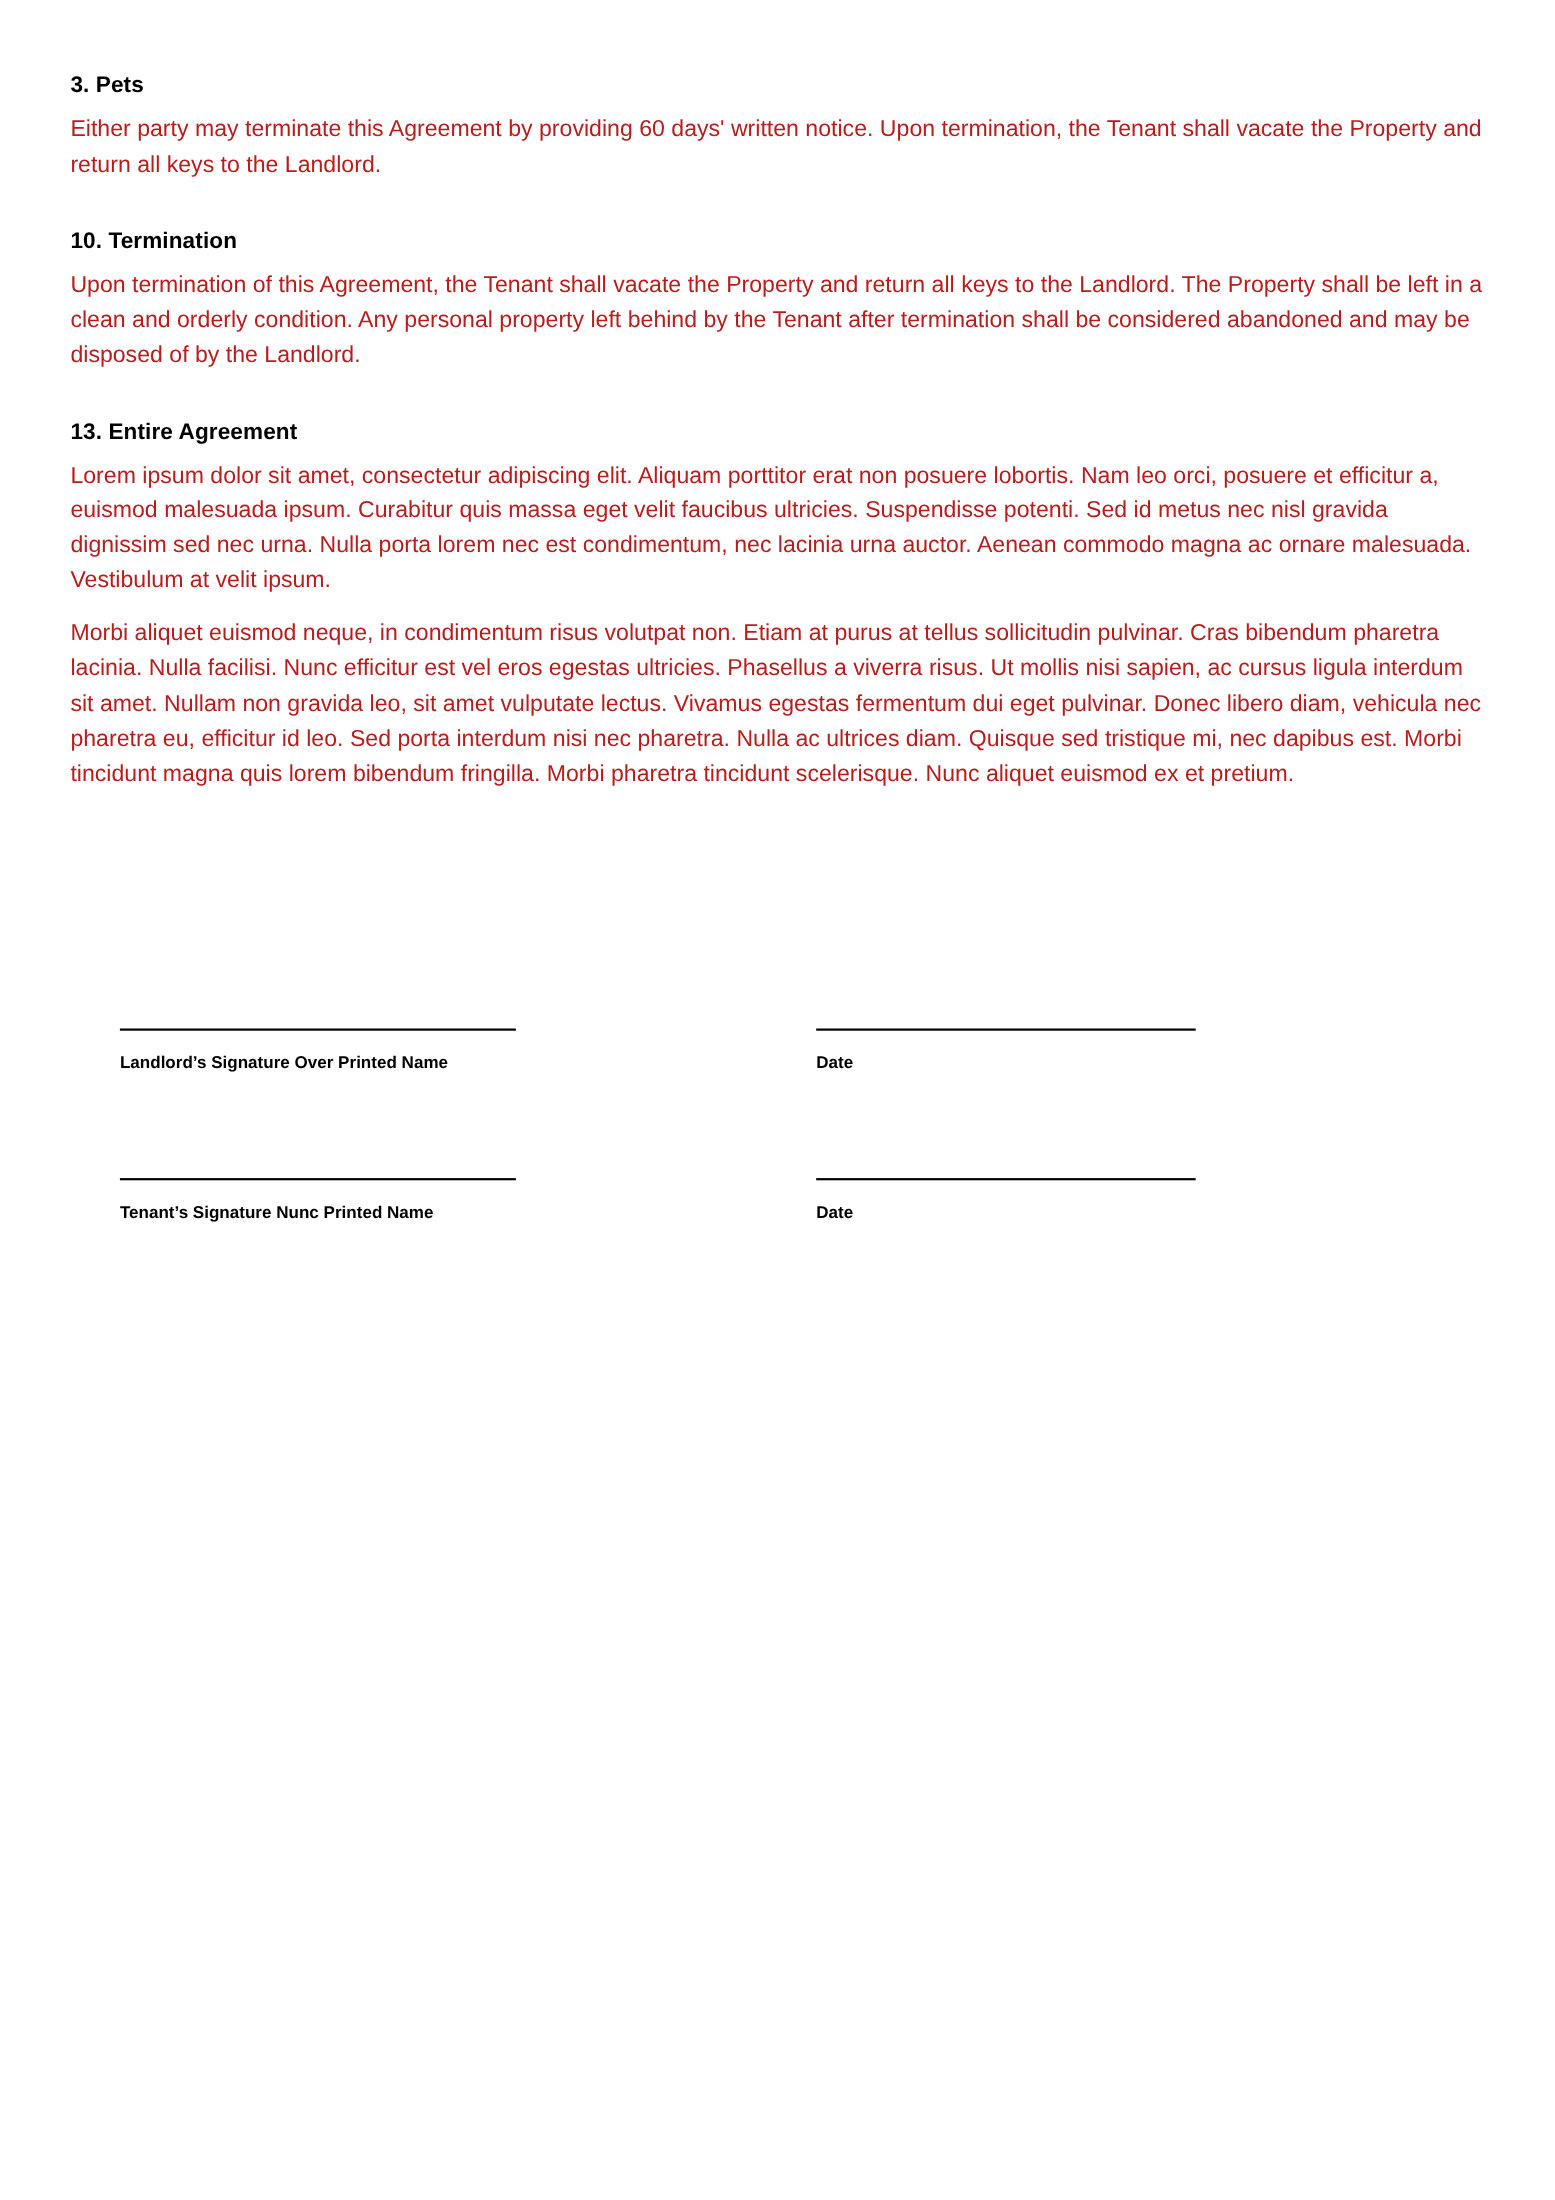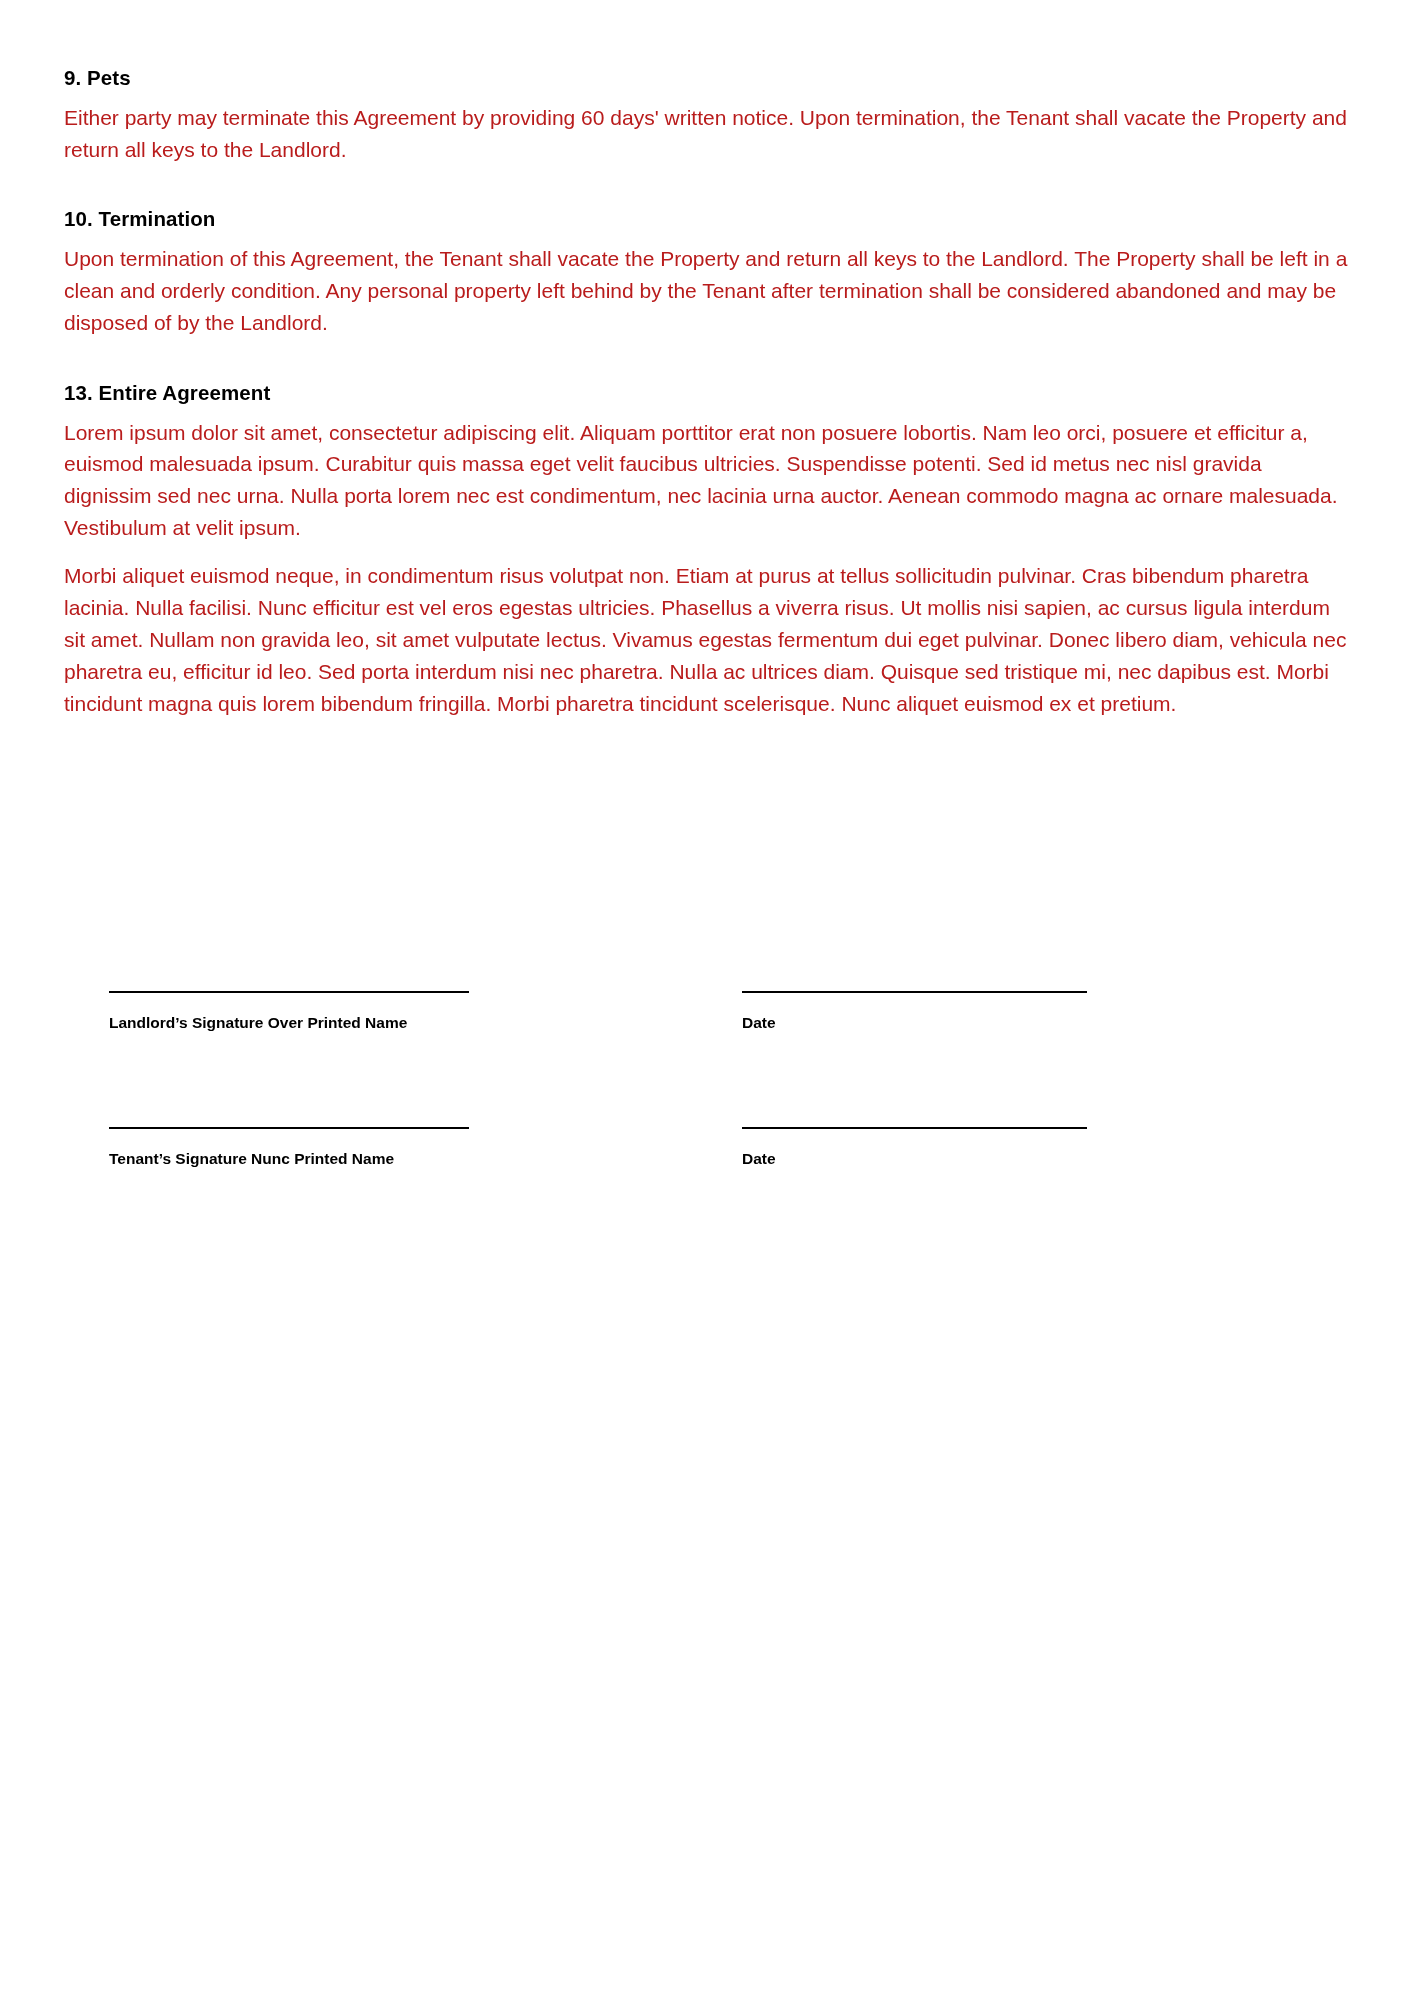--- a/index.html
+++ b/index.html
@@ -48,21 +48,21 @@
     margin-bottom: 0;
   }
   .heading-gap {
     height: 14px;
   }
 
   
   .signature-area {
     position: absolute;
     left: 64px;
-    top: 991px;
+    top: 935px;
     width: 1286px;
   }
   .sig-row {
     position: relative;
     display: flex;
     flex-direction: row;
     justify-content: flex-start;
     margin-bottom: 94px;
   }
   .sig-cell {
@@ -94,21 +94,21 @@
   }
 </style>
 </head>
 <body>
 
 <div class="page">
 
   <div class="content">
 
     <div class="section-block">
-      <h2 class="section-heading">9. Pets</h2>
+      <h2 class="section-heading">3. Pets</h2>
       <p class="body-text">Either party may terminate this Agreement by providing 60 days' written notice. Upon termination, the Tenant shall vacate the Property and return all keys to the Landlord.</p>
     </div>
 
     <div class="heading-gap"></div>
 
     <div class="section-block">
       <h2 class="section-heading">10. Termination</h2>
       <p class="body-text">Upon termination of this Agreement, the Tenant shall vacate the Property and return all keys to the Landlord. The Property shall be left in a clean and orderly condition. Any personal property left behind by the Tenant after termination shall be considered abandoned and may be disposed of by the Landlord.</p>
     </div>
 

